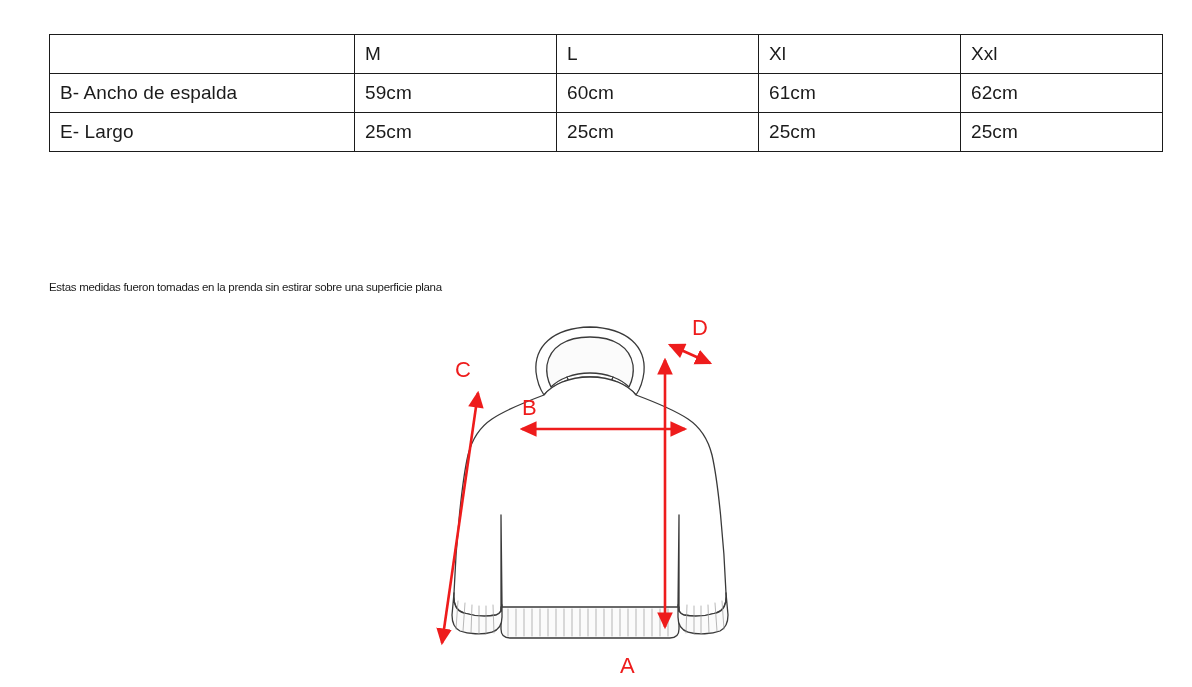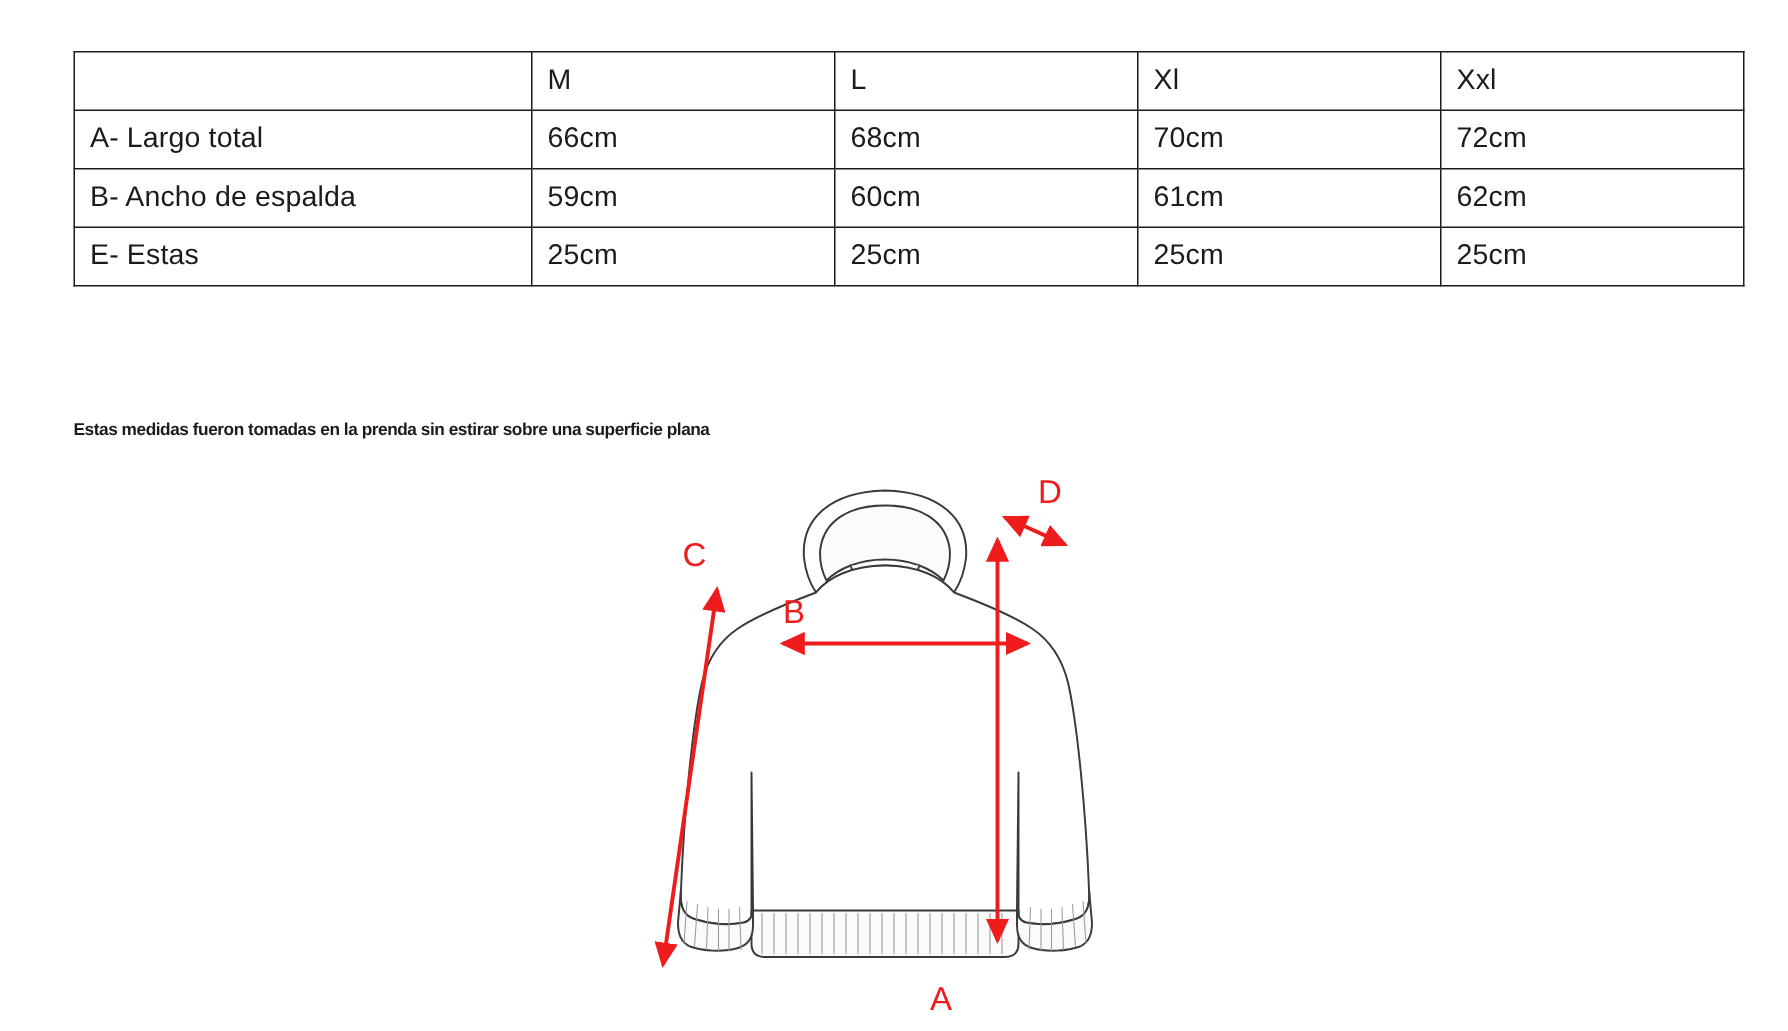--- a/index.html
+++ b/index.html
@@ -43,21 +43,21 @@
   table.size-table col.c1 { width: 202px; }
   table.size-table col.c2 { width: 202px; }
   table.size-table col.c3 { width: 202px; }
   table.size-table col.c4 { width: 202px; }
 
   .note {
     position: absolute;
     left: 49px;
     top: 281px;
     font-size: 11.5px;
-    font-weight: bold;
+    font-weight: normal;
     letter-spacing: -0.3px;
     color: #1b1b1b;
   }
 
   
   .diagram {
     position: absolute;
     left: 400px;
     top: 305px;
     width: 380px;
@@ -81,35 +81,28 @@
       <tr>
         <th></th>
         <th>M</th>
         <th>L</th>
         <th>Xl</th>
         <th>Xxl</th>
       </tr>
     </thead>
     <tbody>
       <tr>
-        <td>A- Largo total</td>
-        <td>66cm</td>
-        <td>68cm</td>
-        <td>70cm</td>
-        <td>72cm</td>
-      </tr>
-      <tr>
         <td>B- Ancho de espalda</td>
         <td>59cm</td>
         <td>60cm</td>
         <td>61cm</td>
         <td>62cm</td>
       </tr>
       <tr>
-        <td>E- Estas</td>
+        <td>E- Largo</td>
         <td>25cm</td>
         <td>25cm</td>
         <td>25cm</td>
         <td>25cm</td>
       </tr>
     </tbody>
   </table>
 </div>
 
 <div class="note">Estas medidas fueron tomadas en la prenda sin estirar sobre una superficie plana</div>

